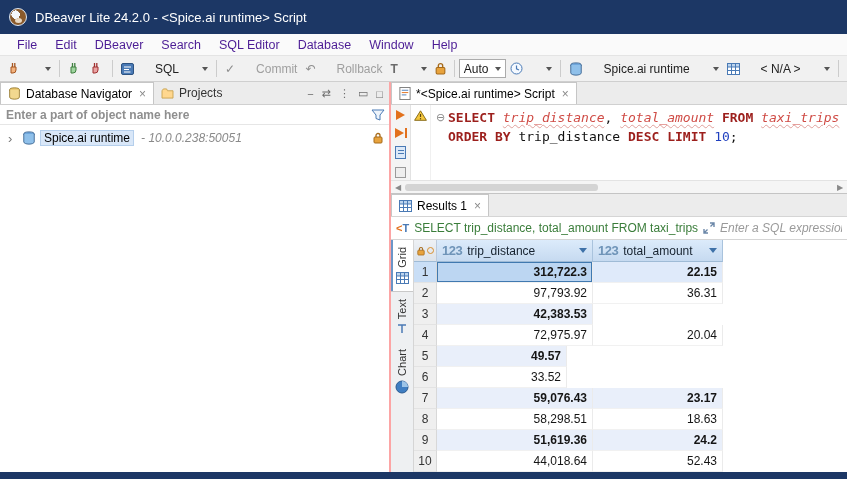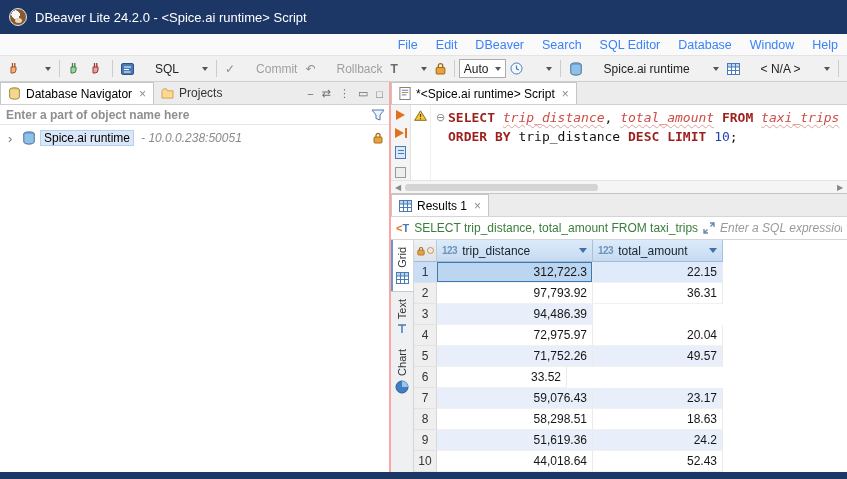--- a/index.html
+++ b/index.html
@@ -7,21 +7,21 @@
   body { font-family: "Liberation Sans", sans-serif; font-size: 12px; background: #fff; color: #1a1a1a; position: relative; }
 
   .window { width: 847px; height: 479px; position: relative; overflow: hidden; background: #fff; }
 
   
   .titlebar { height: 34px; background: #1c3765; color: #fff; display: flex; align-items: center; padding: 0 9px; font-size: 13px; }
   .app-icon { width: 18px; height: 18px; border-radius: 50%; background: radial-gradient(circle at 35% 35%, #f4f7fb 0 28%, #8a5a2b 29% 100%); border: 1px solid #dfe7f2; margin-right: 8px; position: relative; }
   .app-icon:after { content:""; position:absolute; left:5px; top:9px; width:7px; height:5px; background:#e9d9c4; border-radius:50%; }
 
   
-  .menubar { height: 22px; background: #fafafa; border-bottom: 1px solid #e4e4e4; display: flex; align-items: center; padding-left: 0; font-size: 12.5px; color: #3b82f6; justify-content: flex-end; }
+  .menubar { height: 22px; background: #fafafa; border-bottom: 1px solid #e4e4e4; display: flex; align-items: center; padding-left: 8px; font-size: 12.5px; color: #4c1d95; }
   .menu-item { padding: 2px 9px; cursor: default; }
 
   
   .toolbar { height: 26px; background: #f1f1f1; border-bottom: 1px solid #cfcfcf; display: flex; align-items: center; padding: 0 4px; }
   .tbtn { height: 21px; display: flex; align-items: center; gap: 21px; padding: 0 4px; border-radius: 2px; color:#222; white-space: nowrap; }
   .tbtn.disabled { color: #9f9f9f; }
   .tsep { width: 1px; height: 17px; background: #cccccc; margin: 0 4px; flex: none; }
   .caret { width: 0; height: 0; border-left: 3px solid transparent; border-right: 3px solid transparent; border-top: 4px solid #555; margin-left: 2px; }
   .combo { height: 19px; background: #fff; border: 1px solid #ababab; display: flex; align-items: center; padding: 0 4px; gap: 6px; }
   .combo .caret { margin-left: auto; }
@@ -87,29 +87,29 @@
   .vtab { display: flex; flex-direction: column; align-items: center; gap: 4px; padding: 7px 0; }
   .vtab.active { background: #fff; border-bottom: 1px solid #c9c9c9; box-shadow: inset 2px 0 0 #6b96c8; }
   .vtab-label { writing-mode: vertical-rl; transform: rotate(180deg); font-size: 11px; color: #333; }
 
   .grid-area { flex: 1; overflow: hidden; background: #fff; }
   .grid-header { display: flex; height: 22px; }
   .corner { width: 23px; flex: none; background: linear-gradient(#eef1f5, #dde3ea); border-right: 1px solid #bccadb; border-bottom: 1px solid #9fbbd6; display: flex; align-items: center; justify-content: center; gap: 2px; }
   .ring { width: 7px; height: 7px; border: 1.5px solid #d98f2e; border-radius: 50%; }
   .hcell { background: linear-gradient(#dcebfb, #c6daf0); border-right: 1px solid #a9c3dd; border-bottom: 1px solid #9fbbd6; display: flex; align-items: center; padding: 0 5px; gap: 5px; color: #16222f; }
   .hcell.col1 { width: 156px; } .hcell.col2 { width: 130px; }
-  .type-badge { font-size: 10px; font-weight: bold; color: #6f94b8; letter-spacing: -0.5px; }
+  .type-badge { font-size: 13px; font-weight: bold; color: #6f94b8; letter-spacing: -0.5px; }
   .hlabel { flex: 1; overflow: hidden; white-space: nowrap; }
   .sort-arrow { width: 0; height: 0; border-left: 4px solid transparent; border-right: 4px solid transparent; border-top: 5px solid #3e71a8; flex: none; }
 
   .grid-row { display: flex; height: 21px; }
   .rownum { width: 23px; flex: none; background: #efefef; border-right: 1px solid #d8d8d8; border-bottom: 1px solid #e3e3e3; display: flex; align-items: center; justify-content: center; color: #333; }
   .cell { border-right: 1px solid #ebebeb; border-bottom: 1px solid #f1f1f1; display: flex; align-items: center; justify-content: flex-end; padding: 0 5px; background: #fff; color: #151515; }
   .cell.col1 { width: 156px; } .cell.col2 { width: 130px; }
-  .grid-row.alt .cell { background: #e9effa; }
+  .grid-row.alt .cell { background: #e9effa; font-weight: bold; }
   .grid-row.selrow .cell { background: #dfeafa; }
   .grid-row.selrow .rownum { background: #c9def6; }
   .grid-row.selrow .cell.selcell { background: #bcd6f2; box-shadow: inset 0 0 0 1px #4079b0; }
 
   .bottom-strip { position: absolute; left: 0; right: 0; bottom: 0; height: 7px; background: #1c3765; }
 
   svg { display: block; }
 </style>
 </head>
 <body>
@@ -399,30 +399,29 @@
                   <div class="cell col1 selcell">312,722.3</div>
                   <div class="cell col2">22.15</div>
                 </div>
                 <div class="grid-row">
                   <div class="rownum">2</div>
                   <div class="cell col1">97,793.92</div>
                   <div class="cell col2">36.31</div>
                 </div>
                 <div class="grid-row alt">
                   <div class="rownum">3</div>
-                  <div class="cell col1">94,486.39</div>
+                  <div class="cell col1">42,383.53</div>
                 </div>
                 <div class="grid-row">
                   <div class="rownum">4</div>
                   <div class="cell col1">72,975.97</div>
                   <div class="cell col2">20.04</div>
                 </div>
                 <div class="grid-row alt">
                   <div class="rownum">5</div>
-                  <div class="cell col1">71,752.26</div>
                   <div class="cell col2">49.57</div>
                 </div>
                 <div class="grid-row">
                   <div class="rownum">6</div>
                   <div class="cell col2">33.52</div>
                 </div>
                 <div class="grid-row alt">
                   <div class="rownum">7</div>
                   <div class="cell col1">59,076.43</div>
                   <div class="cell col2">23.17</div>

